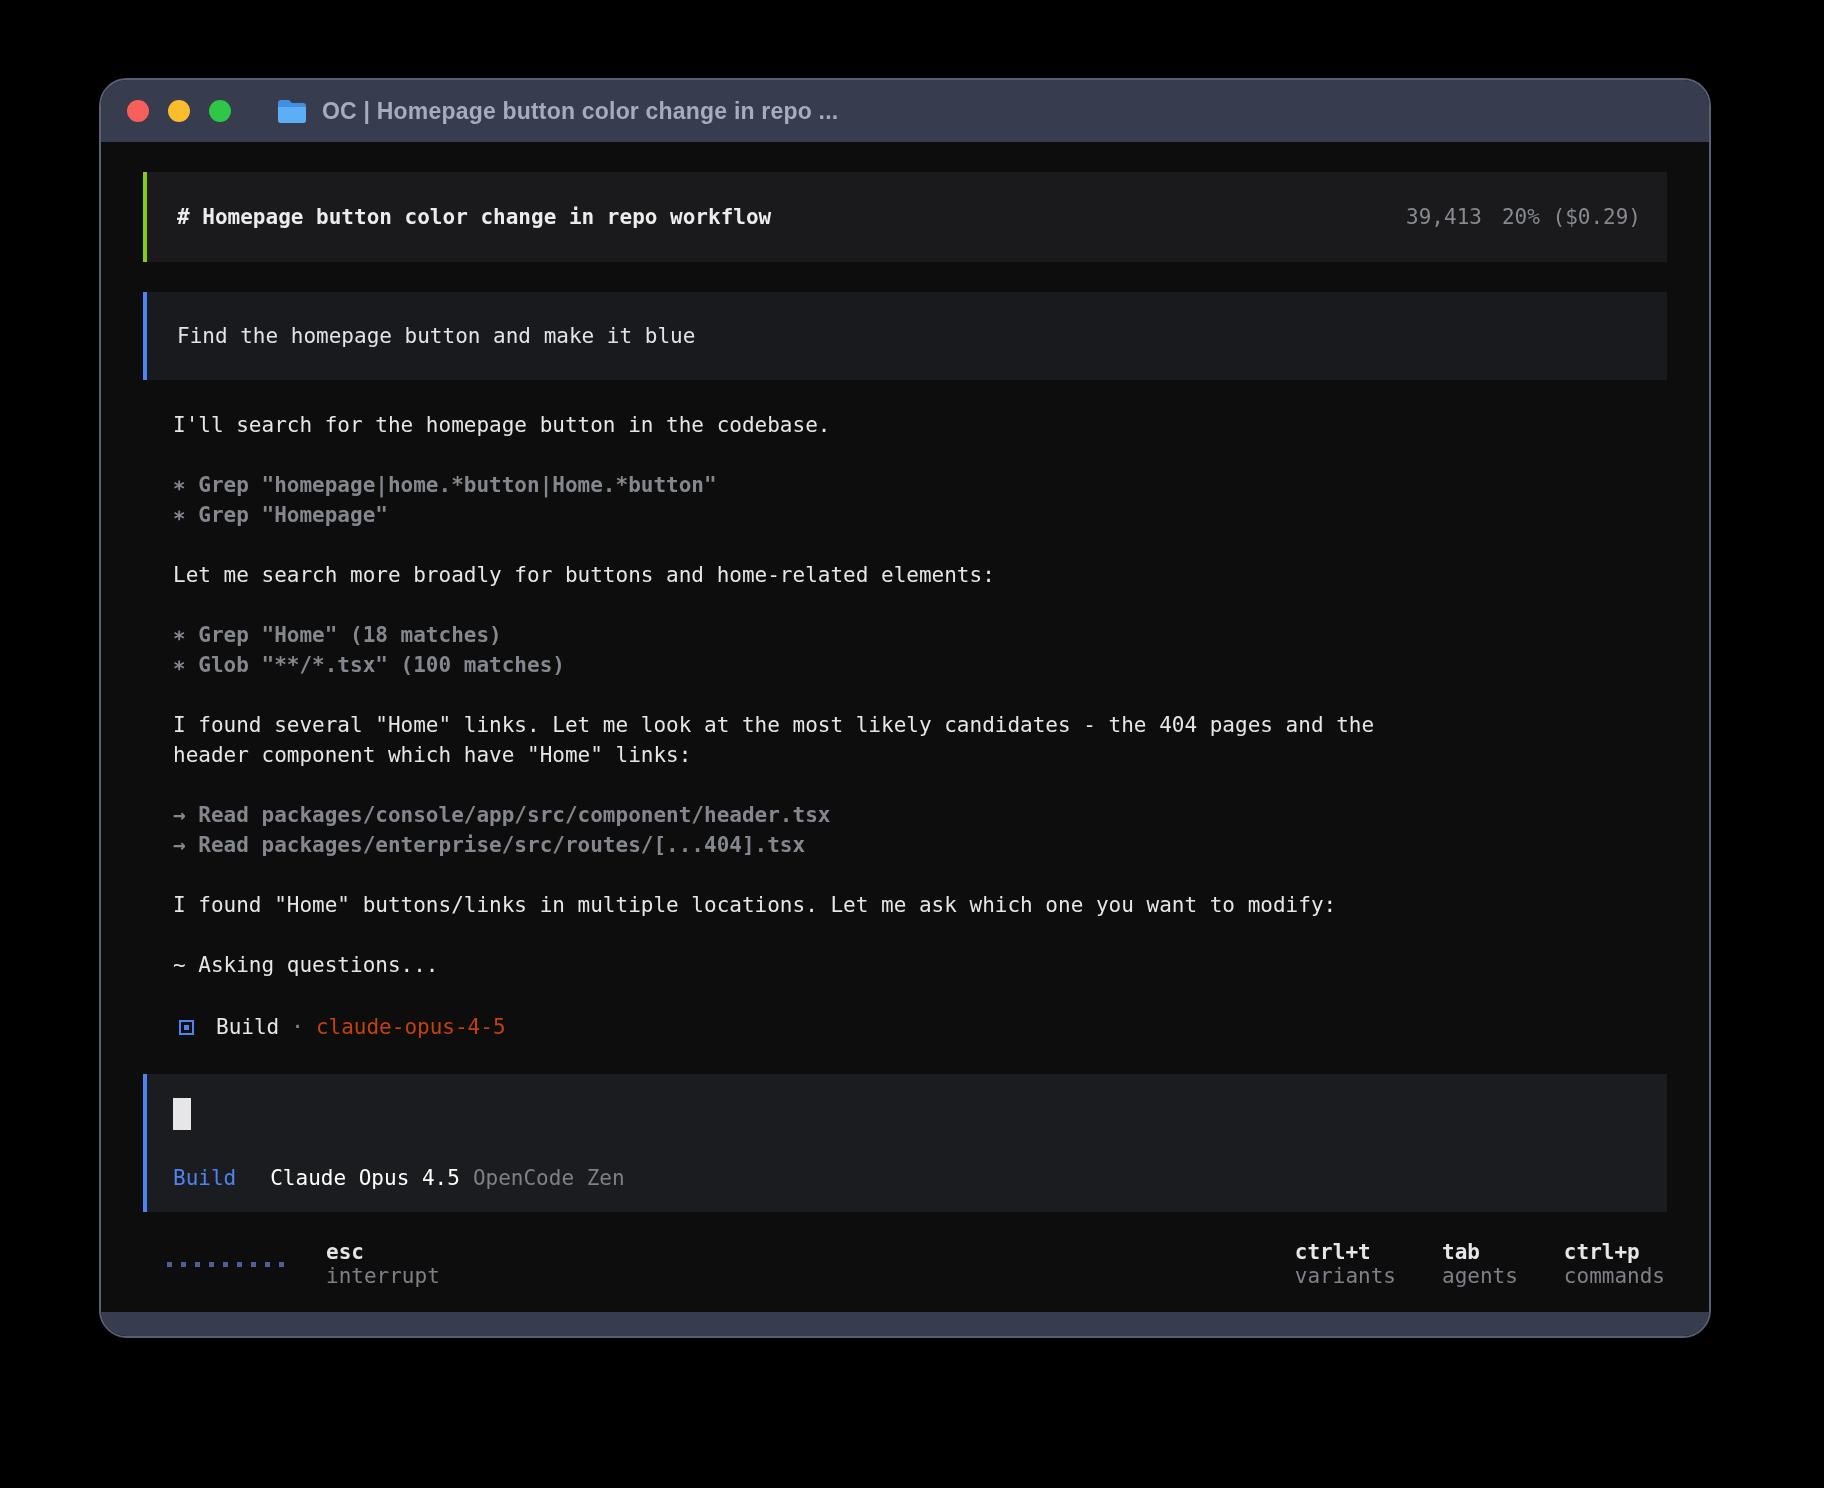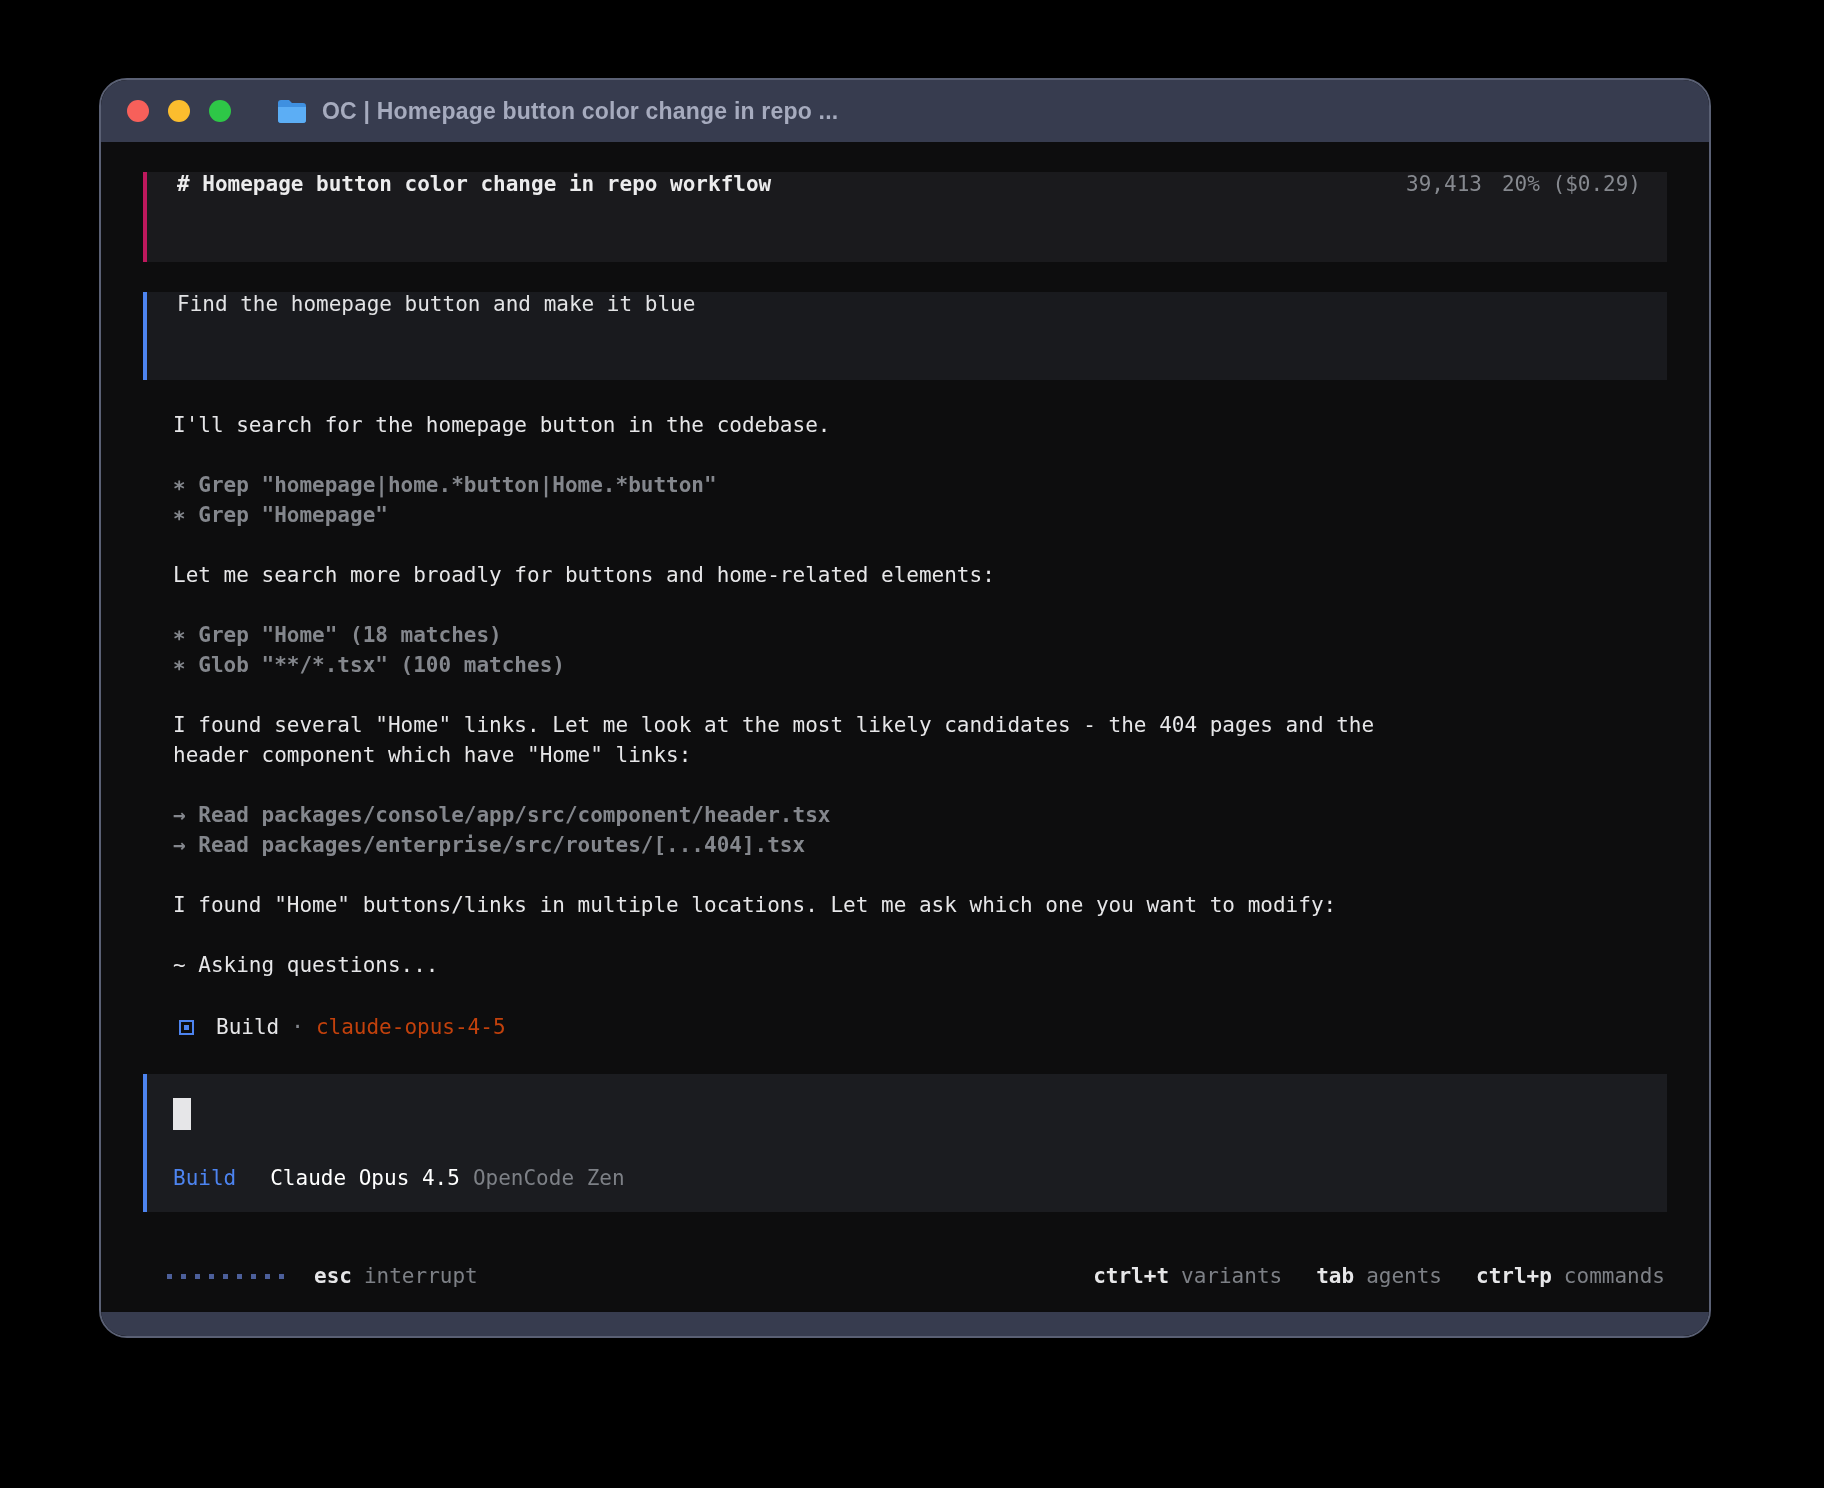--- a/index.html
+++ b/index.html
@@ -40,23 +40,23 @@
   .terminal {
     flex: 1 1 auto;
     display: flex; flex-direction: column;
     padding: 30px 42px 20px 42px;
     background: #0d0d0e;
     font-size: 21px;
     overflow: hidden;
   }
 
   .block {
-    border-left: 4px solid #be185d;
+    border-left: 4px solid #84cc16;
     background: #1a1a1d;
-    display: flex; align-items: flex-start;
+    display: flex; align-items: center;
   }
   .session-header {
     height: 90px; flex: 0 0 90px;
     padding: 0 26px 0 30px;
     justify-content: space-between;
   }
   .session-title { font-weight: 700; color: #ececed; white-space: pre; }
   .session-stats { color: #86898f; white-space: pre; display: flex; gap: 20px; }
 
   .user-block {
@@ -100,21 +100,21 @@
   .model-name { color: #ffffff; margin-left: 34px; }
   .model-provider { color: #7d8086; margin-left: 13px; }
 
   .status-bar {
     margin-top: auto;
     display: flex; align-items: center;
     padding: 0 2px 4px 24px;
   }
   .spinner { display: flex; gap: 9px; align-items: center; margin-right: 30px; }
   .spinner-dot { width: 5px; height: 5px; background: #4c5f9a; }
-  .hint { display: flex; align-items: baseline; white-space: pre; }
+  .hint { display: flex; align-items: baseline; white-space: pre; flex-direction: column; }
   .hint .key { color: #e6e6e8; font-weight: 700; }
   .hint .label { color: #7d8086; margin-left: 12px; }
   .status-right { margin-left: auto; display: flex; gap: 34px; }
 
   
   .footerbar { height: 24px; flex: 0 0 24px; background: #373c4f; }
 </style>
 </head>
 <body>
 

